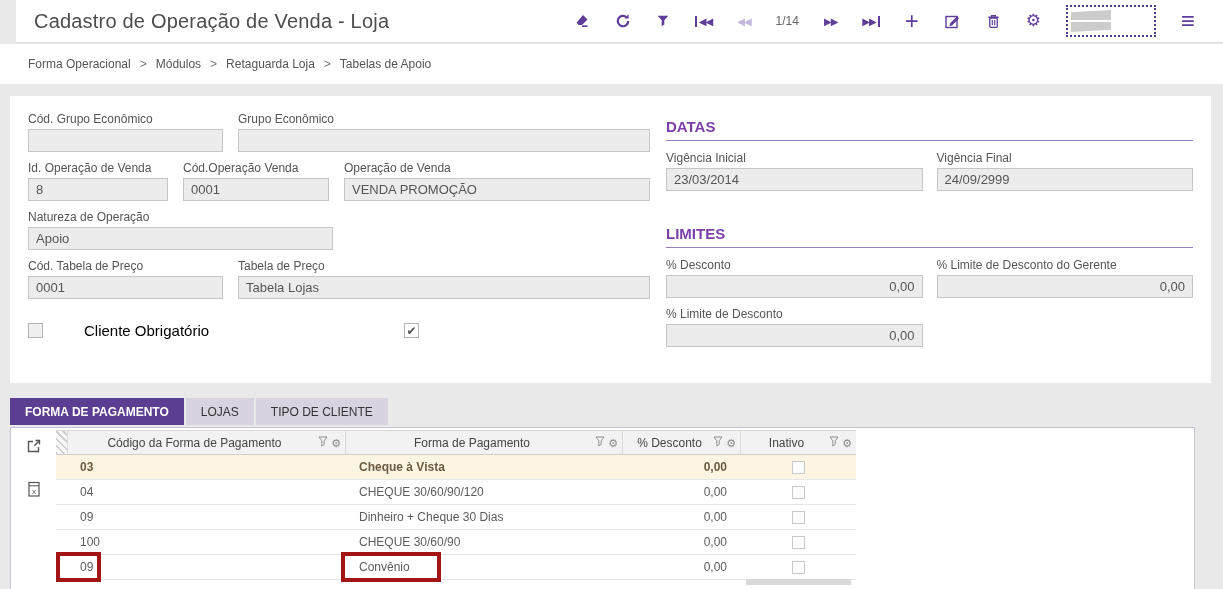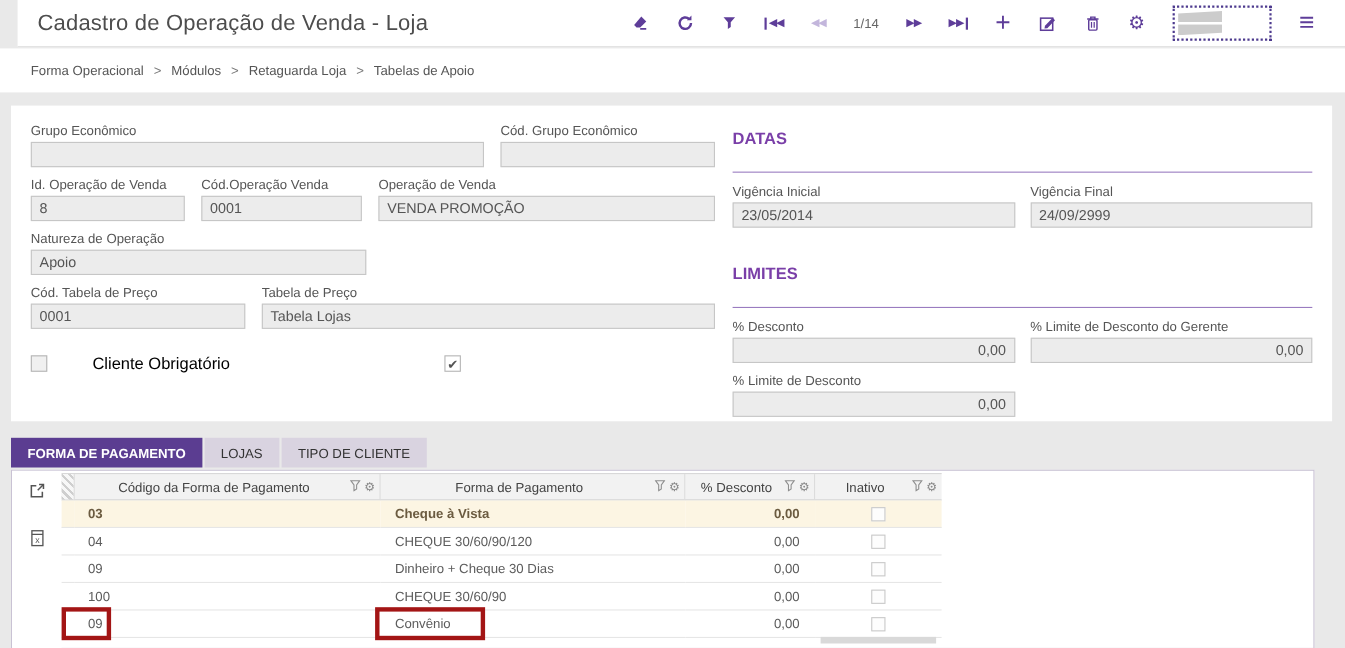--- a/index.html
+++ b/index.html
@@ -47,21 +47,21 @@
   .checkrow{display:flex;margin-top:24px;}
   .checkitem{display:flex;gap:9px;align-items:flex-start;cursor:pointer;}
   .checkbox{width:15px;height:15px;border:1px solid #b5b5b5;background:#f0f0f0;
     font-size:12px;line-height:14px;text-align:center;color:#555;flex:none;}
   .checkbox.checked{background:#fff;}
   .checklabel{font-size:15px;color:#000000;line-height:16px;margin-left:32px;}
   .wrap105{width:105px;}
   .ml195{margin-left:195px;}
   .rcol{padding-top:2px;}
   .section-heading{font-size:15px;font-weight:700;color:#7a3fa8;border-bottom:1px solid #9a7cc0;
-    padding-bottom:21px;margin:4px 0 10px;}
+    padding-bottom:5px;margin:4px 0 10px;}
   .section-heading.second{margin-top:34px;}
   .rgrid{display:grid;grid-template-columns:1fr 1fr;column-gap:14px;row-gap:9px;}
   
   .tabs{position:absolute;left:10px;top:398px;display:flex;gap:2px;height:27px;}
   .tab{display:flex;align-items:center;padding:0 15px;font-size:12px;color:#333;
     background:#d9d3e0;cursor:pointer;white-space:nowrap;}
   .tab.active{background:#5b3d91;color:#fff;font-weight:700;}
   
   .grid-panel{position:absolute;left:10px;right:28px;top:427px;height:163px;background:#fff;
     border:1px solid #c9c2d4;}
@@ -177,26 +177,26 @@
   <span class="crumb-sep">&gt;</span>
   <span class="crumb">Retaguarda Loja</span>
   <span class="crumb-sep">&gt;</span>
   <span class="crumb">Tabelas de Apoio</span>
 </nav>
 
 <section class="form-panel">
 
   <div>
     <div class="frow">
+      <div class="field w195">
+        <span class="flabel">Cód. Grupo Econômico</span>
+        <div class="input"></div>
+      </div>
       <div class="field flex1">
         <span class="flabel">Grupo Econômico</span>
-        <div class="input"></div>
-      </div>
-      <div class="field w195">
-        <span class="flabel">Cód. Grupo Econômico</span>
         <div class="input"></div>
       </div>
     </div>
     <div class="frow">
       <div class="field w140">
         <span class="flabel">Id. Operação de Venda</span>
         <div class="input">8</div>
       </div>
       <div class="field w146">
         <span class="flabel">Cód.Operação Venda</span>
@@ -232,21 +232,21 @@
         <span class="checkbox checked"><span>✔</span></span>
       </div>
     </div>
   </div>
 
   <div class="rcol">
     <div class="section-heading">DATAS</div>
     <div class="rgrid">
       <div class="field">
         <span class="flabel">Vigência Inicial</span>
-        <div class="input">23/05/2014</div>
+        <div class="input">23/03/2014</div>
       </div>
       <div class="field">
         <span class="flabel">Vigência Final</span>
         <div class="input">24/09/2999</div>
       </div>
     </div>
     <div class="section-heading second">LIMITES</div>
     <div class="rgrid">
       <div class="field">
         <span class="flabel">% Desconto</span>

